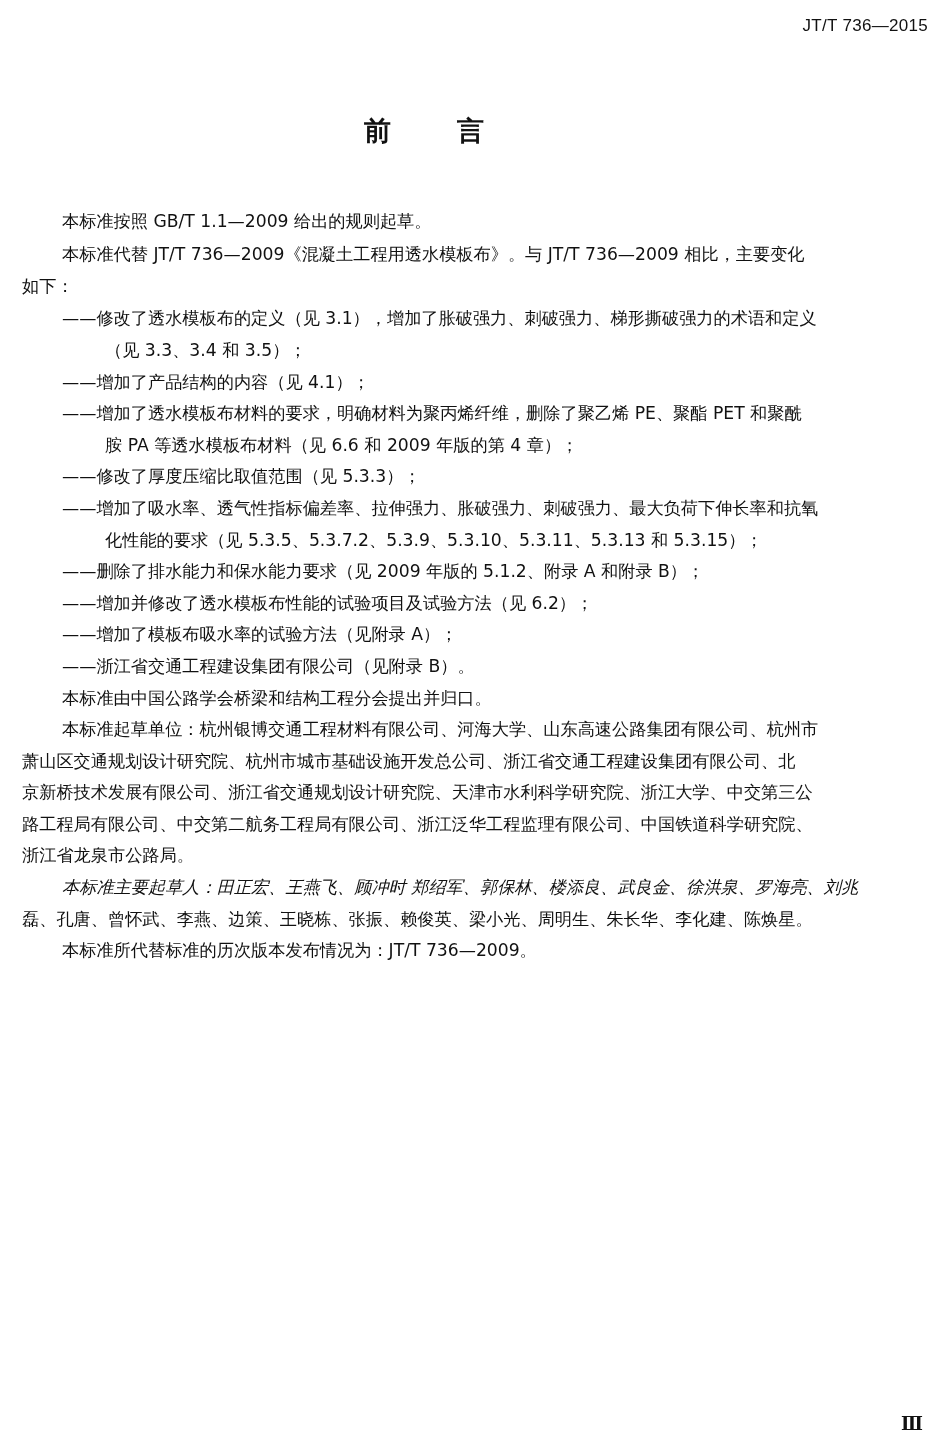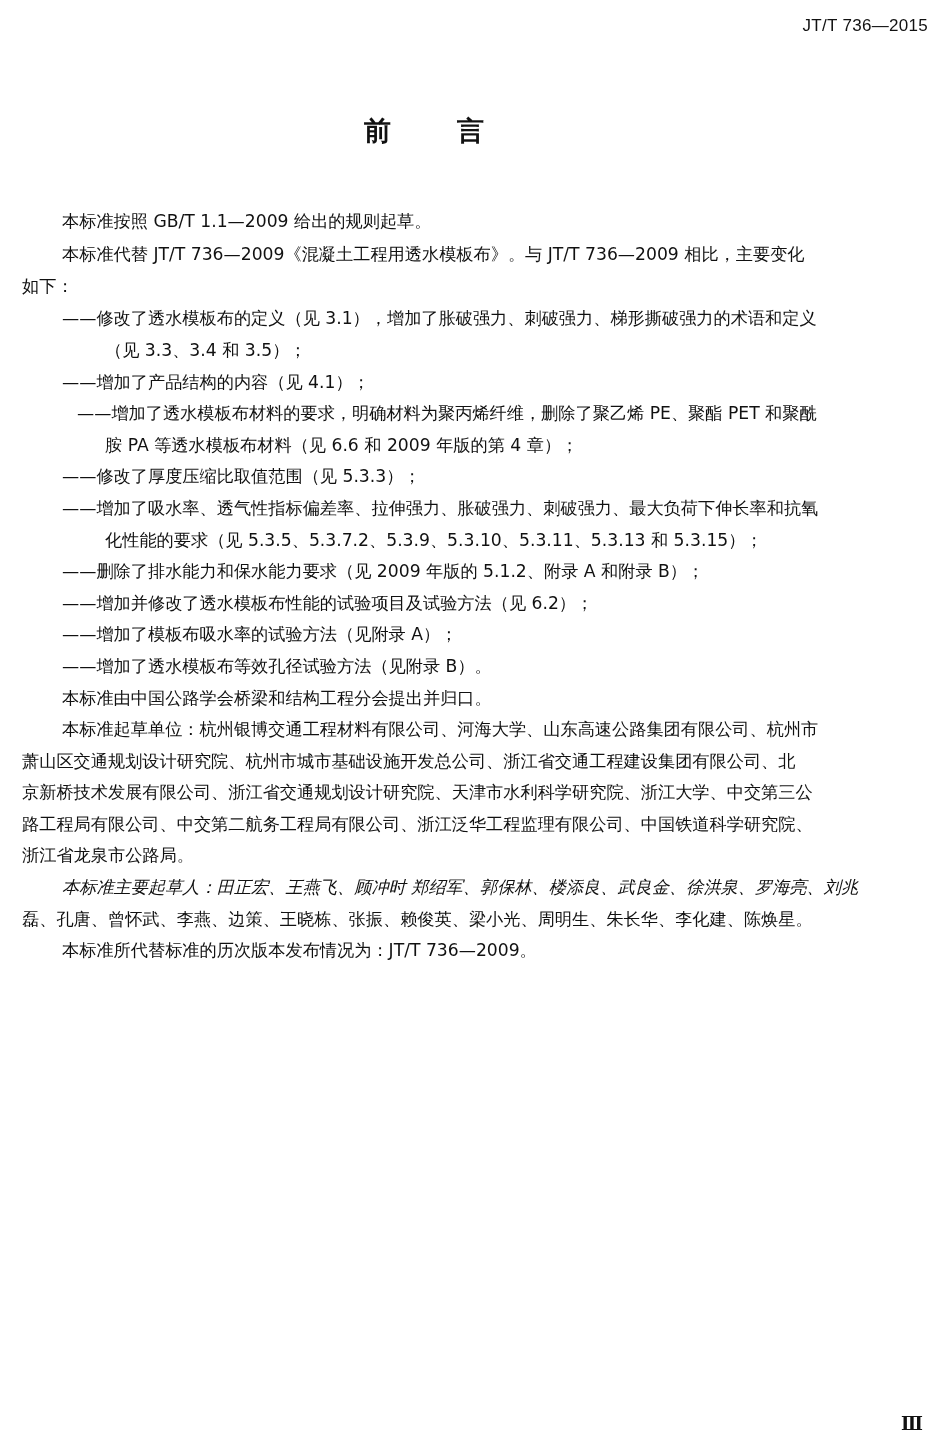--- a/index.html
+++ b/index.html
@@ -43,29 +43,29 @@
 </div>
 
 <div class="line indent" style="top:209px;">本标准按照 GB/T 1.1—2009 给出的规则起草。</div>
 <div class="line indent" style="top:242px;">本标准代替 JT/T 736—2009《混凝土工程用透水模板布》。与 JT/T 736—2009 相比，主要变化</div>
 <div class="line flush" style="top:274px;">如下：</div>
 
 <div>
   <div class="line dash" style="top:306px;">——修改了透水模板布的定义（见 3.1），增加了胀破强力、刺破强力、梯形撕破强力的术语和定义</div>
   <div class="line cont" style="top:338px;">（见 3.3、3.4 和 3.5）；</div>
   <div class="line dash" style="top:370px;">——增加了产品结构的内容（见 4.1）；</div>
-  <div class="line dash" style="top:401px;margin-left:15px;">——增加了透水模板布材料的要求，明确材料为聚丙烯纤维，删除了聚乙烯 PE、聚酯 PET 和聚酰</div>
+  <div class="line dash" style="top:401px;">——增加了透水模板布材料的要求，明确材料为聚丙烯纤维，删除了聚乙烯 PE、聚酯 PET 和聚酰</div>
   <div class="line cont" style="top:433px;">胺 PA 等透水模板布材料（见 6.6 和 2009 年版的第 4 章）；</div>
   <div class="line dash" style="top:464px;">——修改了厚度压缩比取值范围（见 5.3.3）；</div>
   <div class="line dash" style="top:496px;text-align:right;">——增加了吸水率、透气性指标偏差率、拉伸强力、胀破强力、刺破强力、最大负荷下伸长率和抗氧</div>
   <div class="line cont" style="top:528px;">化性能的要求（见 5.3.5、5.3.7.2、5.3.9、5.3.10、5.3.11、5.3.13 和 5.3.15）；</div>
   <div class="line dash" style="top:559px;">——删除了排水能力和保水能力要求（见 2009 年版的 5.1.2、附录 A 和附录 B）；</div>
   <div class="line dash" style="top:591px;">——增加并修改了透水模板布性能的试验项目及试验方法（见 6.2）；</div>
   <div class="line dash" style="top:622px;">——增加了模板布吸水率的试验方法（见附录 A）；</div>
-  <div class="line dash" style="top:654px;">——增加了透水模板布等效孔径试验方法（见附录 B）。</div>
+  <div class="line dash" style="top:654px;">——浙江省交通工程建设集团有限公司（见附录 B）。</div>
 </div>
 
 <div class="line indent" style="top:686px;">本标准由中国公路学会桥梁和结构工程分会提出并归口。</div>
 
 <div>
   <div class="line indent" style="top:717px;">本标准起草单位：杭州银博交通工程材料有限公司、河海大学、山东高速公路集团有限公司、杭州市</div>
   <div class="line flush" style="top:749px;text-align:center;">萧山区交通规划设计研究院、杭州市城市基础设施开发总公司、浙江省交通工程建设集团有限公司、北</div>
   <div class="line flush" style="top:780px;">京新桥技术发展有限公司、浙江省交通规划设计研究院、天津市水利科学研究院、浙江大学、中交第三公</div>
   <div class="line flush" style="top:812px;">路工程局有限公司、中交第二航务工程局有限公司、浙江泛华工程监理有限公司、中国铁道科学研究院、</div>
   <div class="line flush" style="top:843px;">浙江省龙泉市公路局。</div>

